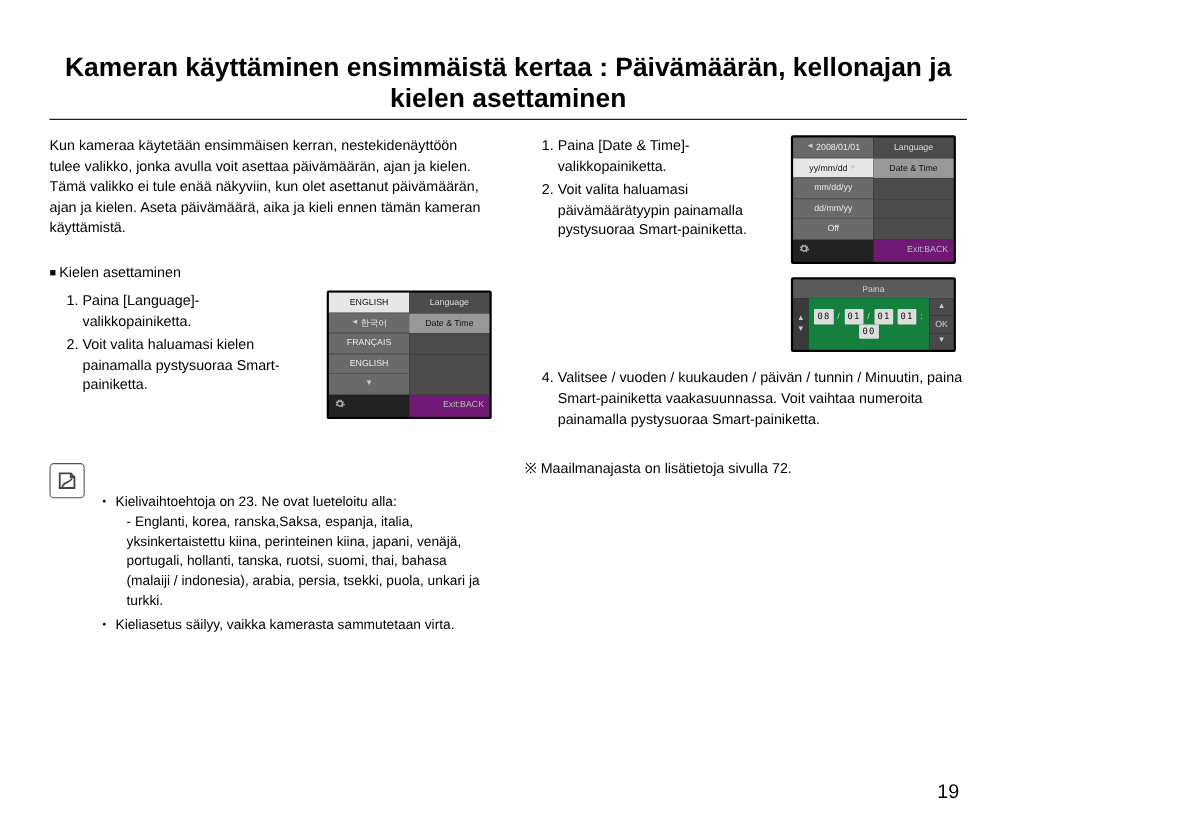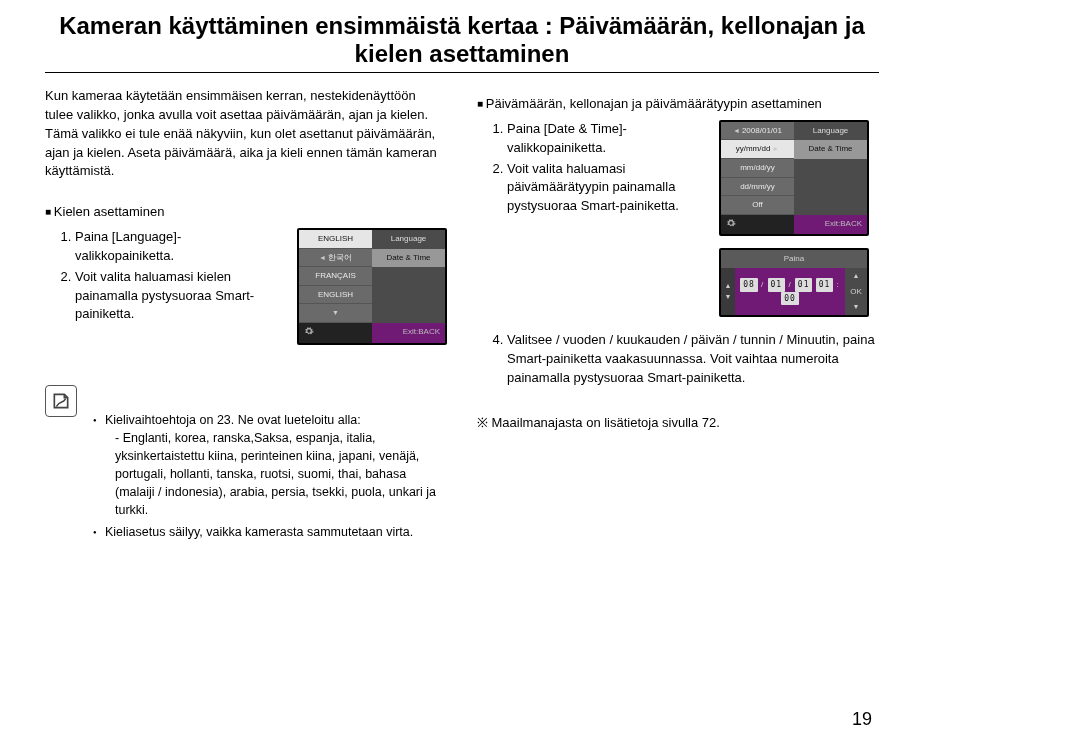--- a/index.html
+++ b/index.html
@@ -1,17 +1,17 @@
 <!DOCTYPE html>
 <html><head>
 <meta charset="utf-8">
 <style>
   * { box-sizing: border-box; margin: 0; padding: 0; }
   html, body { width: 1080px; height: 746px; background: #fff; font-family: Arial, Helvetica, sans-serif; color: #000; }
-  .page { width: 924px; height: 746px; position: relative; padding: 12px 45px 0 45px; }
+  .page { width: 924px; height: 746px; position: relative; padding: 48px 45px 0 45px; }
   .title { font-size: 24px; font-weight: bold; text-align: center; margin-bottom: 4px; }
   .title-underline { border-bottom: 1.5px solid #000; margin-bottom: 14px; }
   .columns { display: flex; gap: 30px; }
   .col { flex: 1; font-size: 13px; line-height: 1.45; }
   .intro { margin-bottom: 22px; }
   .subhead { margin: 8px 0 6px 0; }
   .subhead::before { content: "■ "; font-size: 10px; position: relative; top: -1px; }
   .step-row { display: flex; align-items: flex-start; gap: 24px; }
   .step-text { flex: 1; }
   ol.steps { list-style: decimal; margin-left: 30px; }
@@ -37,21 +37,21 @@
   .cell.right.hi { background:#989898; color:#111; }
   .cell.foot-l { background:#222; text-align:left; }
   .cell.foot-r { background:#701a75; text-align:right; color:#bbb; }
   .gearbox { display:inline-block; width:10px; height:10px; }
   .arrow { font-size:7px; vertical-align:middle; color:#ccc; }
 
   .lcd2 { background:#000; width:150px; color:#cfcfcf; font-size:8px; padding:2px; margin-top:12px; border-radius:2px; }
   .lcd2 .head { background:#5a5a5a; text-align:center; padding:3px 0; }
   .lcd2 .body2 { display:grid; grid-template-columns: 14px 1fr 22px; }
   .lcd2 .side { background:#3a3a3a; display:flex; align-items:center; justify-content:center; }
-  .lcd2 .mid { background:#701a75; padding:10px 4px; text-align:center; letter-spacing:1px; }
+  .lcd2 .mid { background:#15803d; padding:10px 4px; text-align:center; letter-spacing:1px; }
   .lcd2 .rsplit { display:grid; grid-template-rows:1fr 1fr 1fr; }
   .lcd2 .rsplit div { background:#4a4a4a; display:flex; align-items:center; justify-content:center; }
   .num { display:inline-block; background:#ddd; color:#111; padding:1px 3px; border-radius:1px; font-family:monospace; font-size:8px; }
 
   .lcd-stack { display:flex; flex-direction:column; }
   .right-illus { width:160px; flex-shrink:0; }
 </style>
 </head>
 <body>
 
@@ -109,21 +109,20 @@
           <div class="bullet">
             <span>Kielivaihtoehtoja on 23. Ne ovat lueteloitu alla:</span>
             <span class="sub">- Englanti, korea, ranska,Saksa, espanja, italia, yksinkertaistettu kiina, perinteinen kiina, japani, venäjä, portugali, hollanti, tanska, ruotsi, suomi, thai, bahasa (malaiji / indonesia), arabia, persia, tsekki, puola, unkari ja turkki.</span>
           </div>
           <div class="bullet">Kieliasetus säilyy, vaikka kamerasta sammutetaan virta.</div>
         </div>
       </div>
     </div>
 
     <div class="col">
-      <p class="subhead">Päivämäärän, kellonajan ja päivämäärätyypin asettaminen</p>
 
       <div class="step-row">
         <div class="step-text">
           <ol class="steps">
             <li>Paina [Date &amp; Time]-valikkopainiketta.</li>
             <li>Voit valita haluamasi päivämäärätyypin painamalla pystysuoraa Smart-painiketta.</li>
           </ol>
         </div>
 
         <div class="right-illus lcd-stack">

